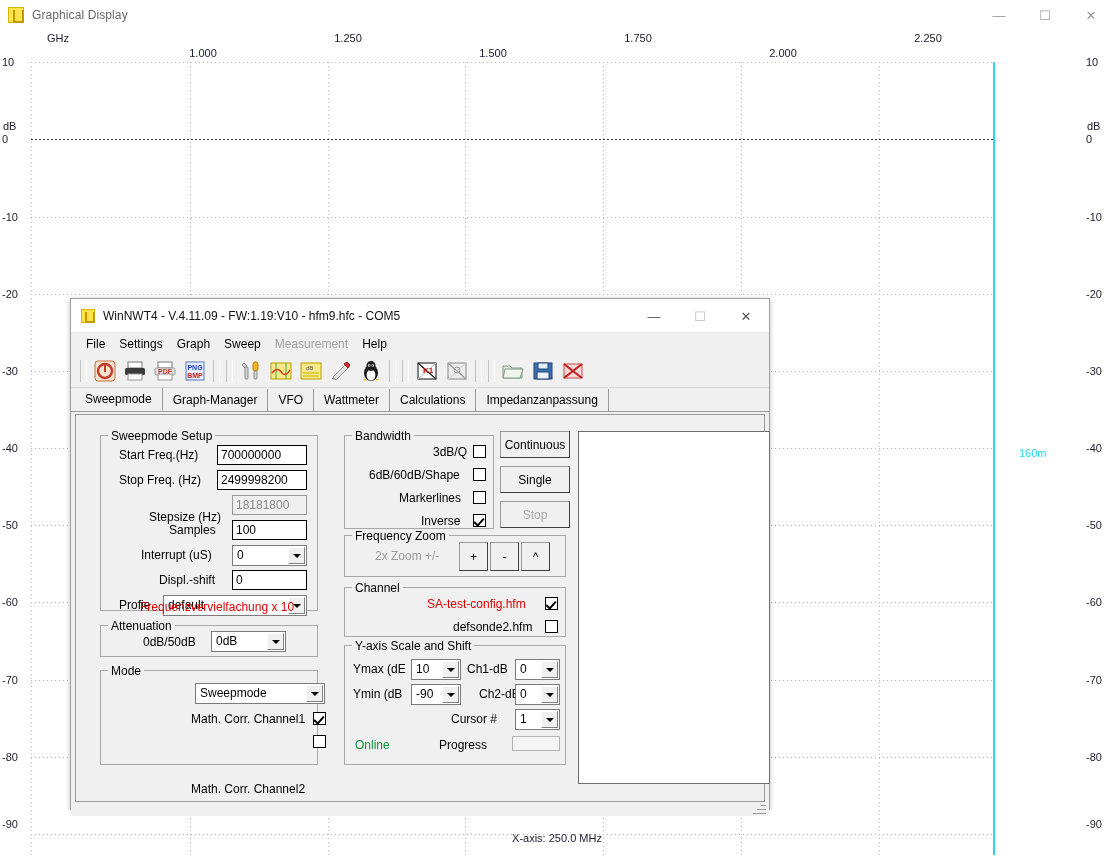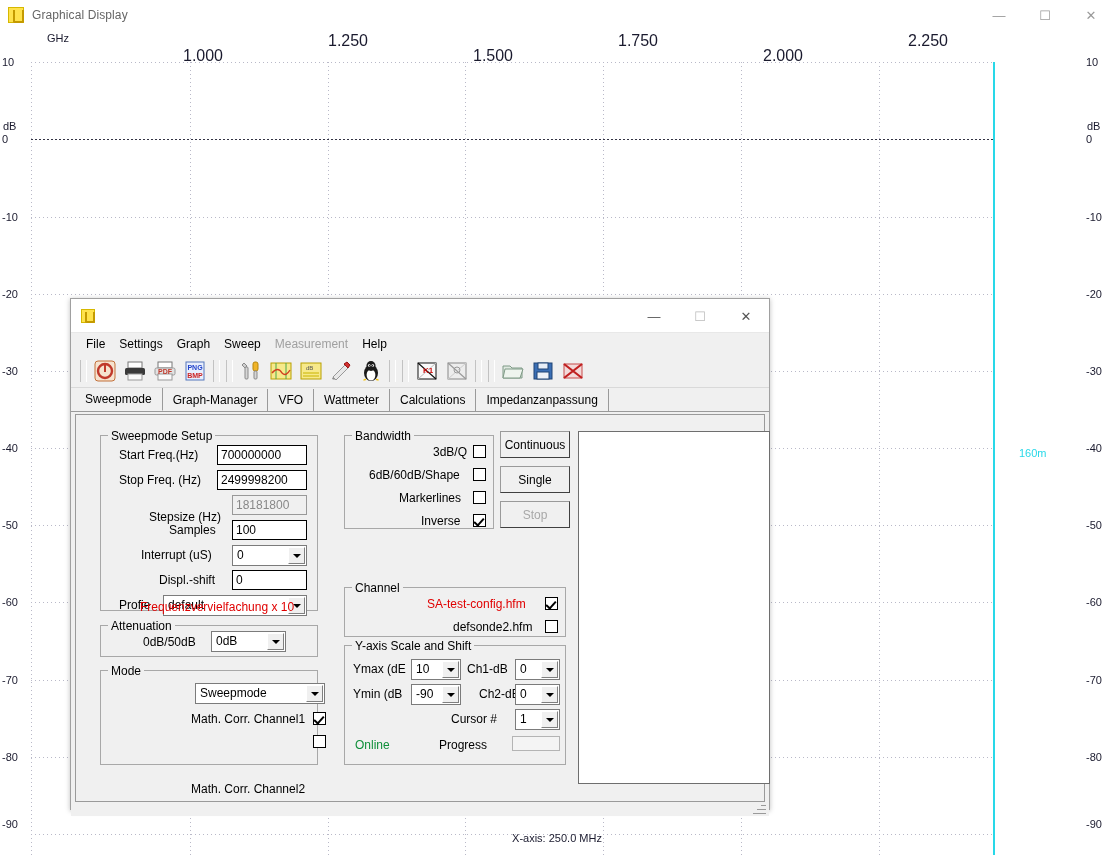--- a/index.html
+++ b/index.html
@@ -61,21 +61,21 @@
   .axis-unit {
     position: absolute; font-size: 11px; color: #1a1a2e;
     font-family: "Liberation Sans", sans-serif;
   }
   #ghz-label { left: 3px; top: 2px; margin-left: 44px; }
   #yleft-db  { left: 3px; top: 90px; }
   #yright-db { left: 1087px; top: 90px; }
 
   
   .xtick {
-    position: absolute; font-size: 16px; color: #1a1a2e;
+    position: absolute; font-size: 11px; color: #1a1a2e;
     transform: translateX(-50%);
     white-space: nowrap;
   }
   .xtick.row-hi { top: 2px; }
   .xtick.row-lo { top: 17px; }
 
   
   .ytick {
     position: absolute; font-size: 11px; color: #1a1a2e;
     transform: translateY(-50%);
@@ -402,20 +402,21 @@
       <span id="band-label" style="left:988px; top:385px">160m</span>
     </div>
 
     <div id="xaxis-status">X-axis: 250.0 MHz</div>
   </div>
 
   <div id="dialog">
 
     <div id="dlg-titlebar">
       <div id="dlg-icon"></div>
+      <span id="dlg-title-text">WinNWT4 - V.4.11.09 - FW:1.19:V10 - hfm9.hfc - COM5</span>
       <div id="dlg-winbtns">
         <div class="dlg-win-btn">—</div>
         <div class="dlg-win-btn dis">☐</div>
         <div class="dlg-win-btn">✕</div>
       </div>
     </div>
 
     <div id="menubar">
       <span class="menu-item">File</span>
       <span class="menu-item">Settings</span>
@@ -630,20 +631,27 @@
           <span class="lbl" style="left:54px; top:55px;">Markerlines</span>
           <div class="cb" style="left:128px; top:55px;"></div>
           <span class="lbl" style="left:76px; top:78px;">Inverse</span>
           <div class="cb on" style="left:128px; top:78px;"></div>
         </div>
 
         <div class="btn" style="left:424px; top:16px; width:70px; height:27px;">Continuous</div>
         <div class="btn" style="left:424px; top:51px; width:70px; height:27px;">Single</div>
         <div class="btn dis" style="left:424px; top:86px; width:70px; height:27px;">Stop</div>
 
+        <div class="gb" style="left:268px; top:120px; width:222px; height:42px;">
+          <span class="gb-title">Frequency Zoom</span>
+          <span class="lbl" style="left:30px; top:13px; color:#9a9a9a;">2x Zoom +/-</span>
+          <div class="btn" style="left:114px; top:6px; width:29px; height:29px;">+</div>
+          <div class="btn" style="left:145px; top:6px; width:29px; height:29px;">-</div>
+          <div class="btn" style="left:176px; top:6px; width:29px; height:29px;">^</div>
+        </div>
 
         <div class="gb" style="left:268px; top:172px; width:222px; height:50px;">
           <span class="gb-title">Channel</span>
           <span class="lbl red" style="left:82px; top:9px;">SA-test-config.hfm</span>
           <div class="cb on" style="left:200px; top:9px;"></div>
           <span class="lbl" style="left:108px; top:32px;">defsonde2.hfm</span>
           <div class="cb" style="left:200px; top:32px;"></div>
         </div>
 
         <div class="gb" style="left:268px; top:230px; width:222px; height:120px;">

